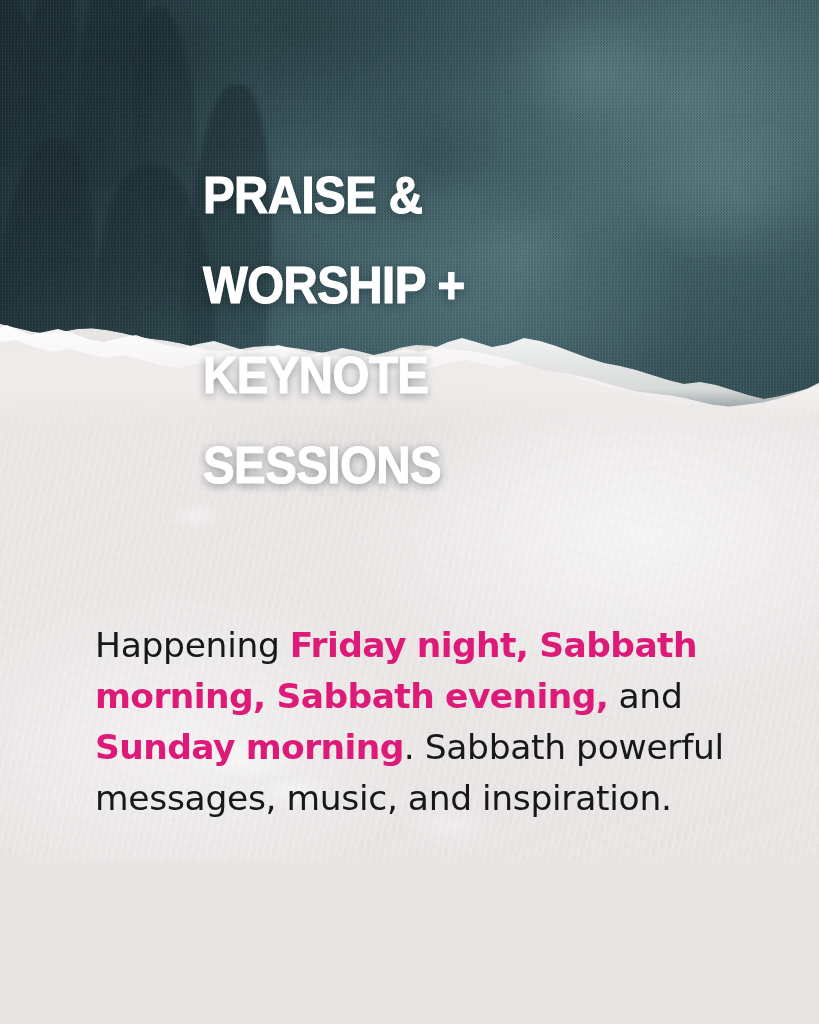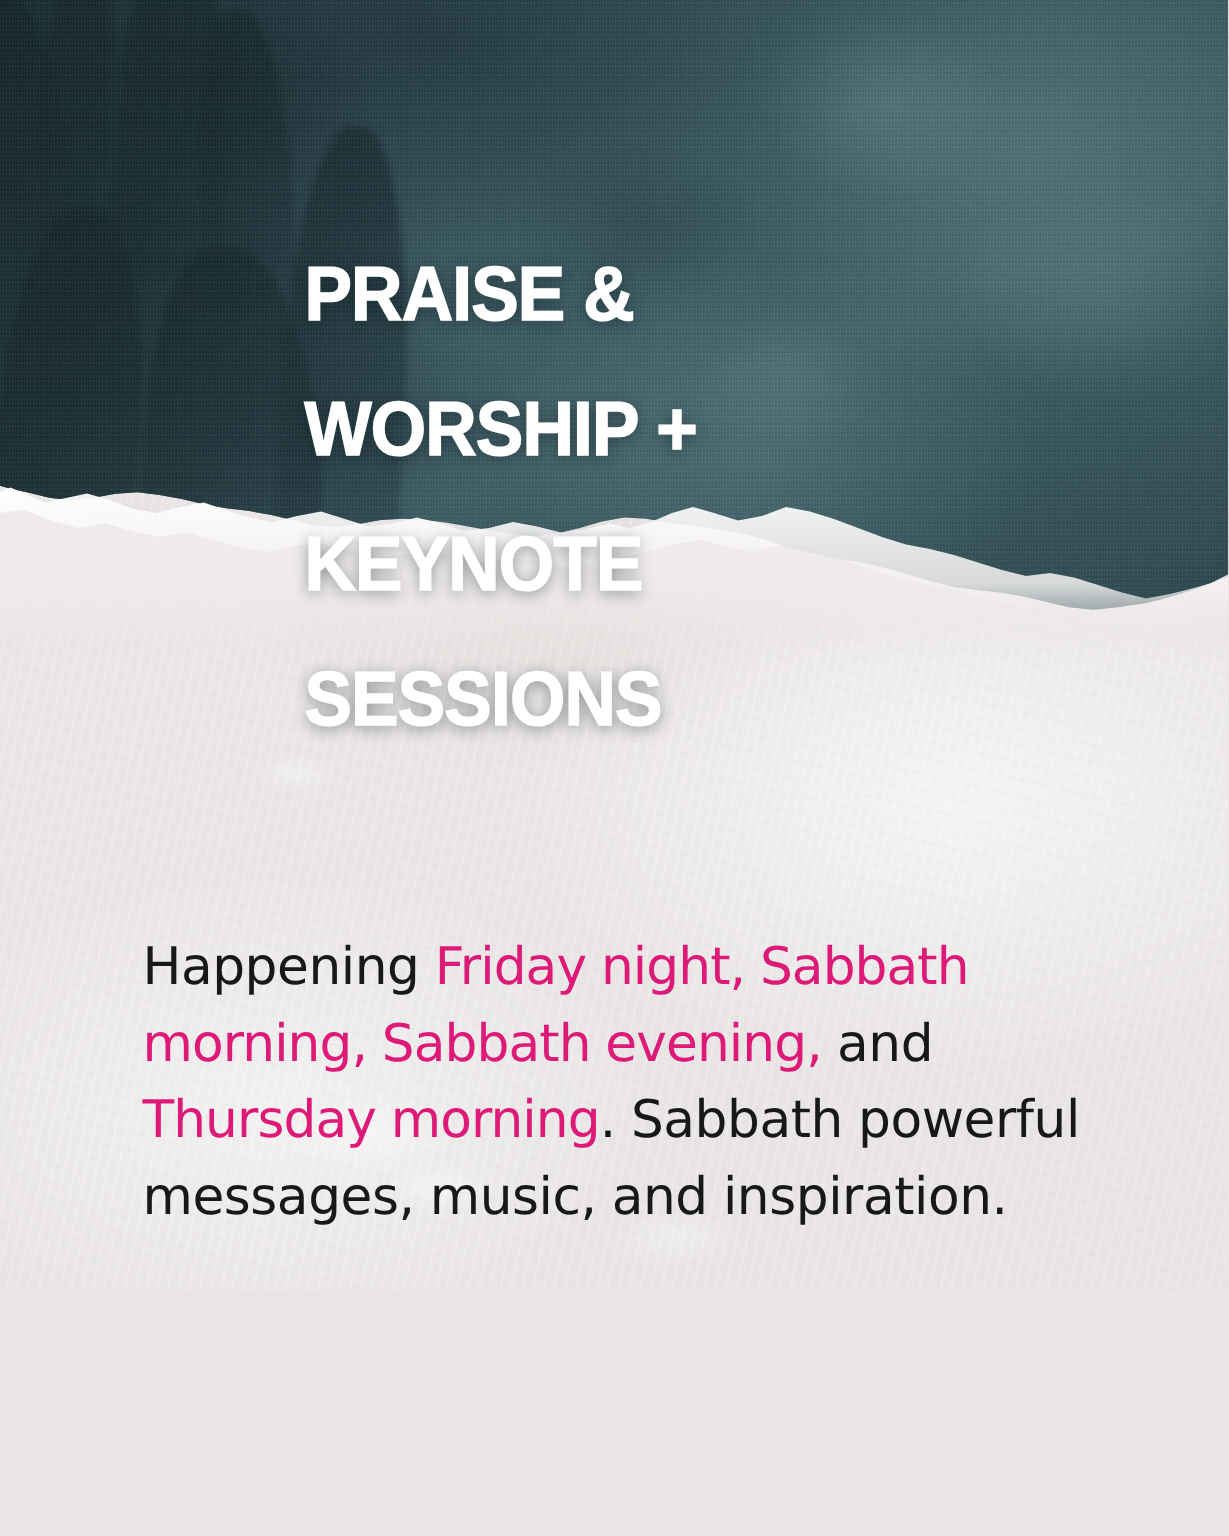--- a/index.html
+++ b/index.html
@@ -173,21 +173,21 @@
   
   .body-copy{
     position:absolute;left:95px;top:585px;width:640px;
     font-family:"DejaVu Sans", sans-serif;
     font-size:34.5px;
     line-height:51px;
     color:#17181A;
     letter-spacing:-0.3px;
     word-spacing:-0.5px;
   }
-  .body-copy b{font-weight:400;color:#DD1A78;letter-spacing:-0.6px;}
+  .body-copy b{font-weight:700;color:#DD1A78;letter-spacing:-0.6px;}
 </style>
 </head>
 <body>
 
 <div id="poster">
 
   <div class="paper"></div>
   <div class="paper-tex"></div>
   <div class="paper-smudge"></div>
 
@@ -233,16 +233,16 @@
   </svg>
 
   <div class="headline">
     <span class="ln">PRAISE &amp;</span>
     <span class="ln">WORSHIP +</span>
     <span class="ln">KEYNOTE</span>
     <span class="ln">SESSIONS</span>
   </div>
 
   <p class="body-copy">
-    <span>Happening </span><b>Friday night, Sabbath morning, Sabbath evening,</b><span> and </span><b>Thursday morning</b><span>. Sabbath powerful messages, music, and inspiration.</span>
+    <span>Happening </span><b>Friday night, Sabbath morning, Sabbath evening,</b><span> and </span><b>Sunday morning</b><span>. Sabbath powerful messages, music, and inspiration.</span>
   </p>
 
 </div>
 
 </body></html>

